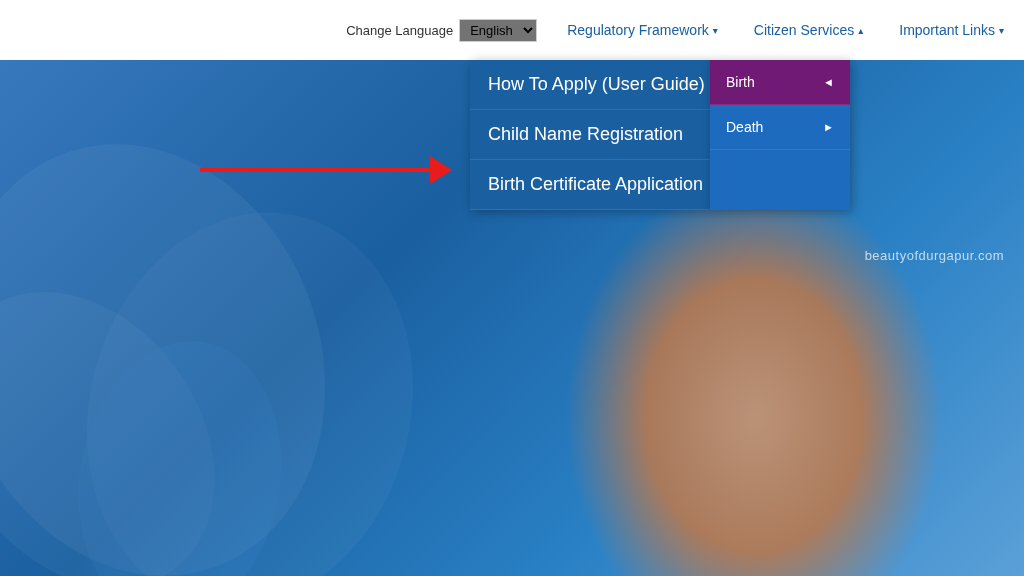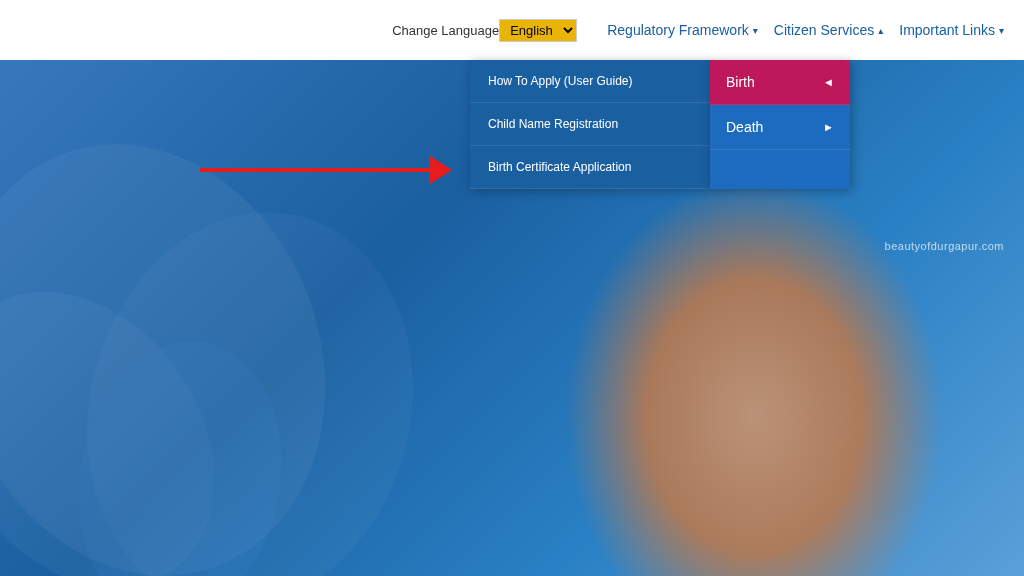--- a/index.html
+++ b/index.html
@@ -29,23 +29,23 @@
       z-index: 1;
       background: radial-gradient(ellipse at 50% 60%, #d4956a 0%, #c07848 40%, transparent 70%);
       border-radius: 50% 50% 0 0;
       opacity: 0.85;
     }
 
     
     .watermark {
       position: absolute;
       right: 20px;
-      top: 240px;
+      top: 248px;
       color: rgba(255,255,255,0.7);
-      font-size: 11px;
+      font-size: 13px;
       z-index: 10;
       letter-spacing: 0.5px;
     }
 
     
     .header {
       position: absolute;
       top: 0;
       left: 0;
       right: 0;
@@ -55,36 +55,37 @@
       align-items: center;
       justify-content: flex-end;
       padding: 0 20px;
       z-index: 100;
       gap: 30px;
     }
 
     .lang-section {
       display: flex;
       align-items: center;
+      gap: 6px;
       font-size: 13px;
       color: #333;
     }
 
     .lang-select {
       border: 1px solid #ccc;
       padding: 2px 6px;
       font-size: 13px;
-      background: #eab308;
+      background: #737373;
       cursor: pointer;
     }
 
     .nav-links {
       display: flex;
       align-items: center;
-      gap: 16px;
+      gap: 36px;
     }
 
     .nav-item {
       font-size: 14px;
       color: #1a5fa0;
       cursor: pointer;
       display: flex;
       align-items: center;
       gap: 4px;
       font-weight: 500;
@@ -136,21 +137,21 @@
     
     .main-menu {
       background: #1a5fa0;
       width: 240px;
       box-shadow: 2px 2px 10px rgba(0,0,0,0.3);
     }
 
     .menu-item {
       padding: 14px 18px;
       color: white;
-      font-size: 12px;
+      font-size: 18px;
       cursor: pointer;
       border-bottom: 1px solid rgba(255,255,255,0.1);
       white-space: nowrap;
     }
 
     
     .sub-menu {
       background: #1d6bbf;
       width: 140px;
       box-shadow: 2px 2px 10px rgba(0,0,0,0.3);
@@ -161,21 +162,21 @@
       color: white;
       font-size: 14px;
       cursor: pointer;
       display: flex;
       align-items: center;
       justify-content: space-between;
       border-bottom: 1px solid rgba(255,255,255,0.1);
     }
 
     .sub-menu-item.active {
-      background: #be185d;
+      background: #701a75;
     }
 
     .chevron-right {
       font-size: 11px;
     }
 
     
     .hands-svg {
       position: absolute;
       left: 0;

